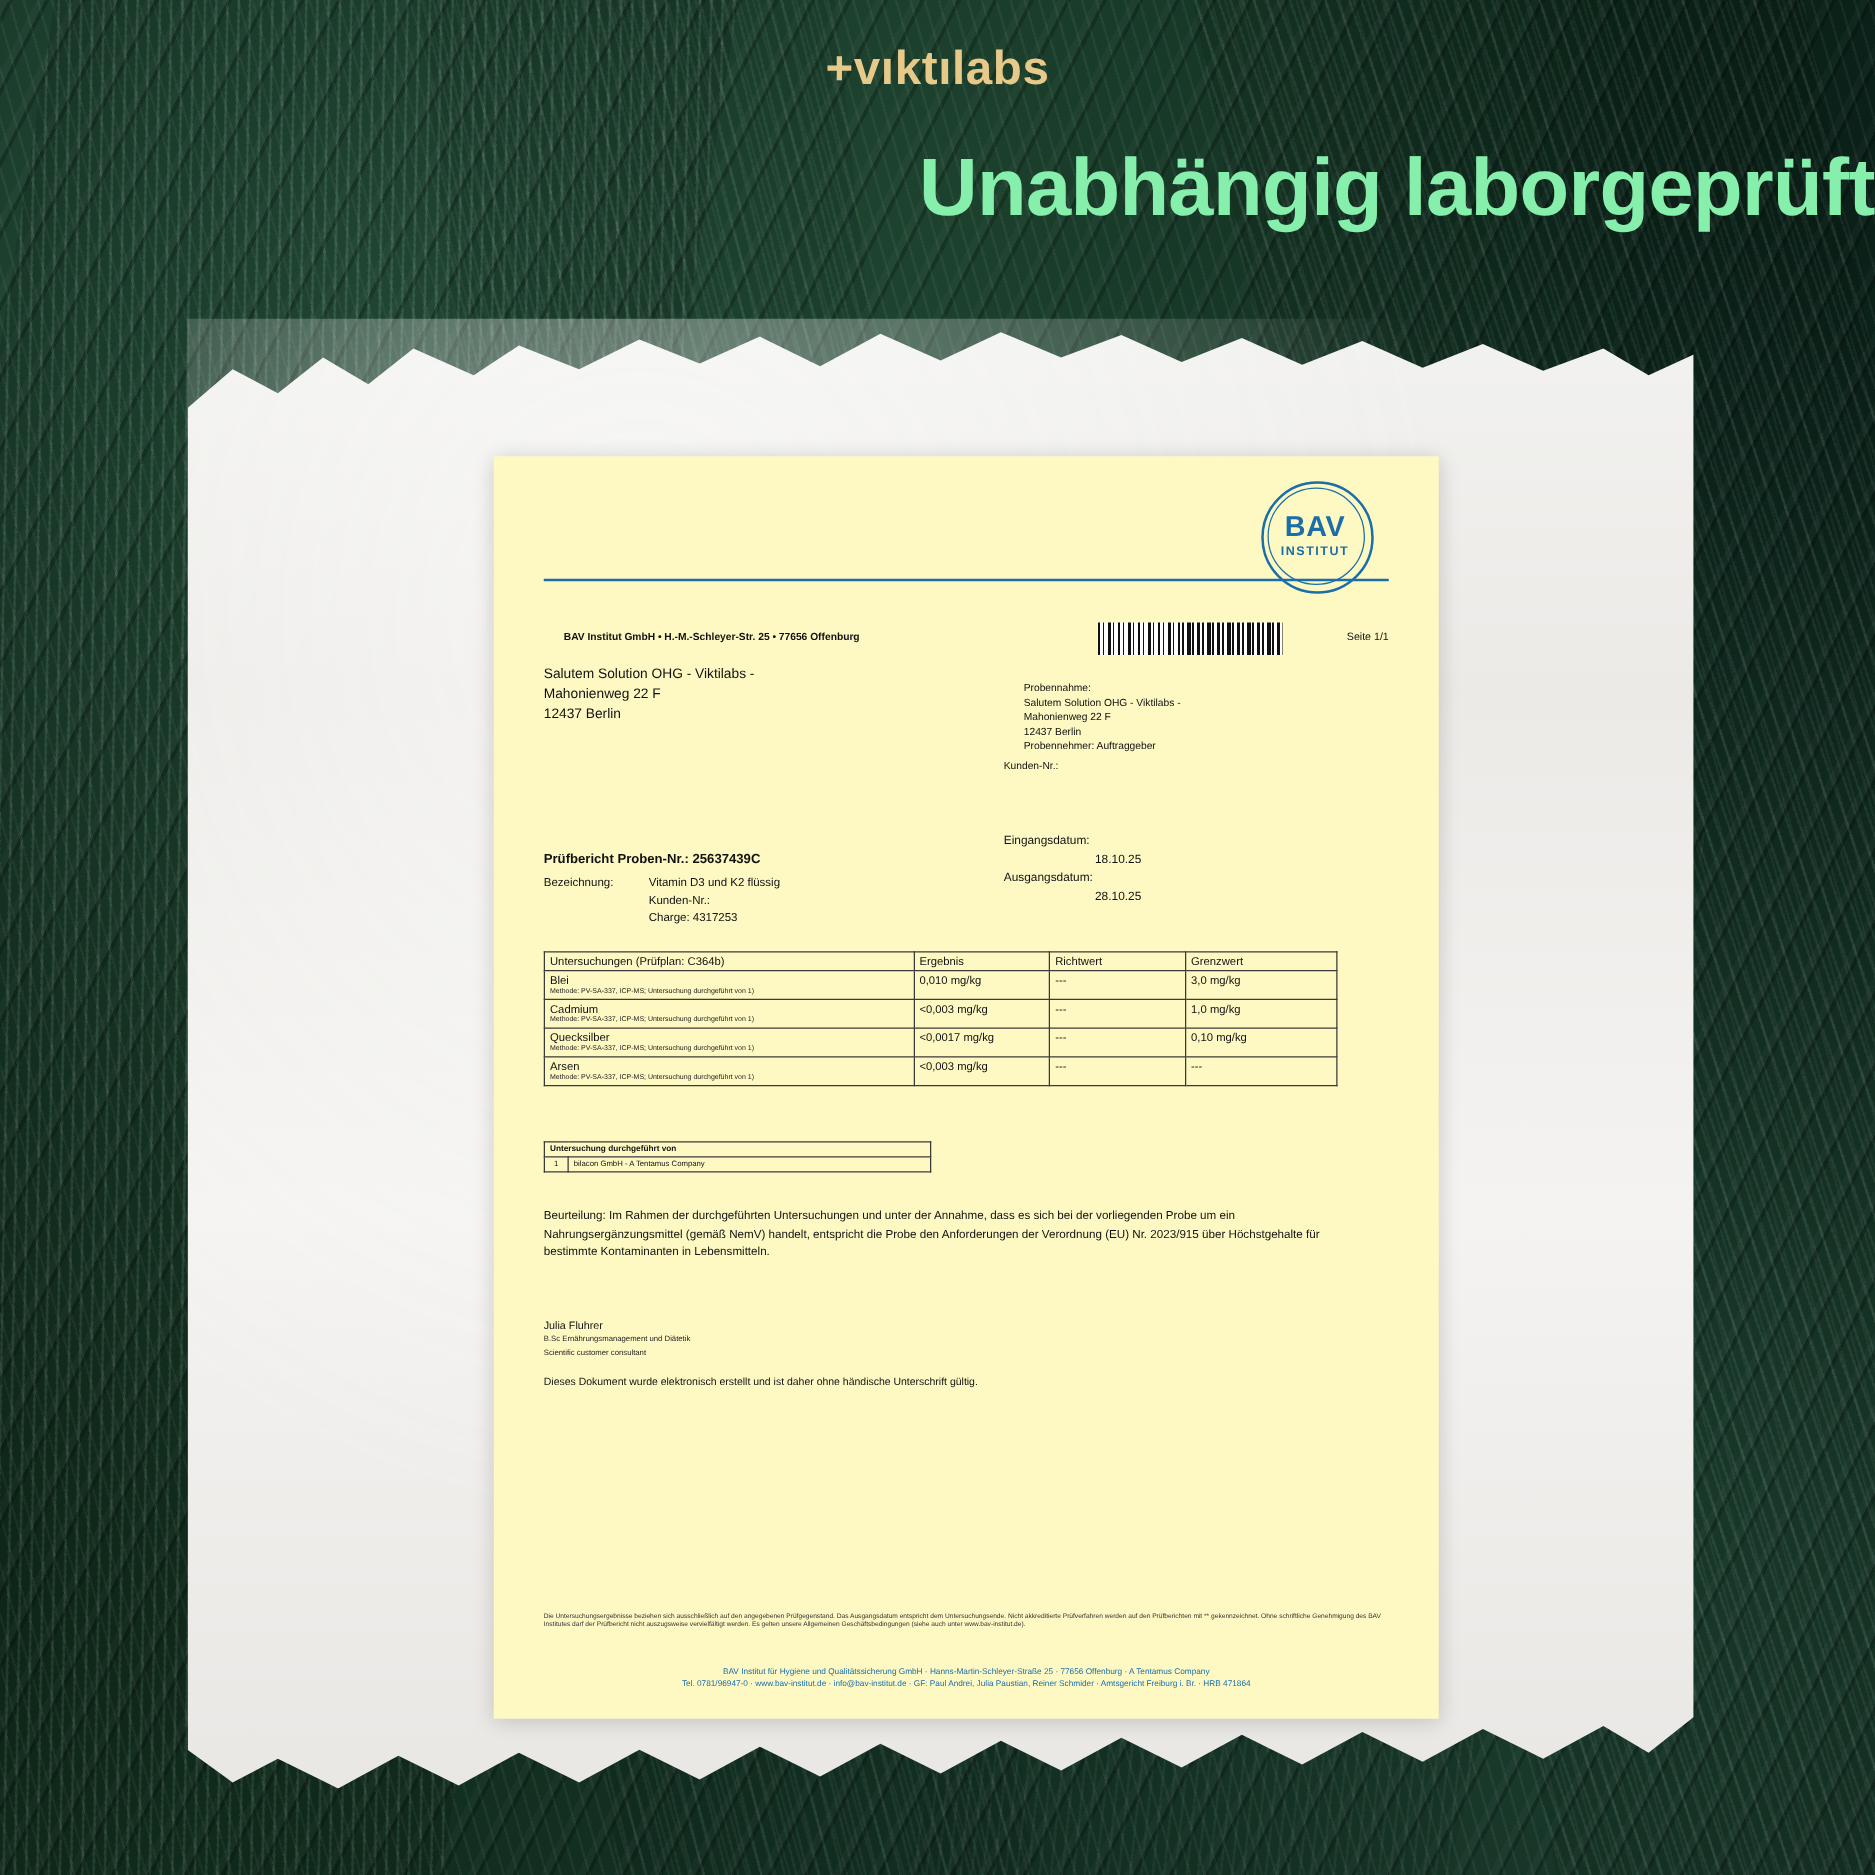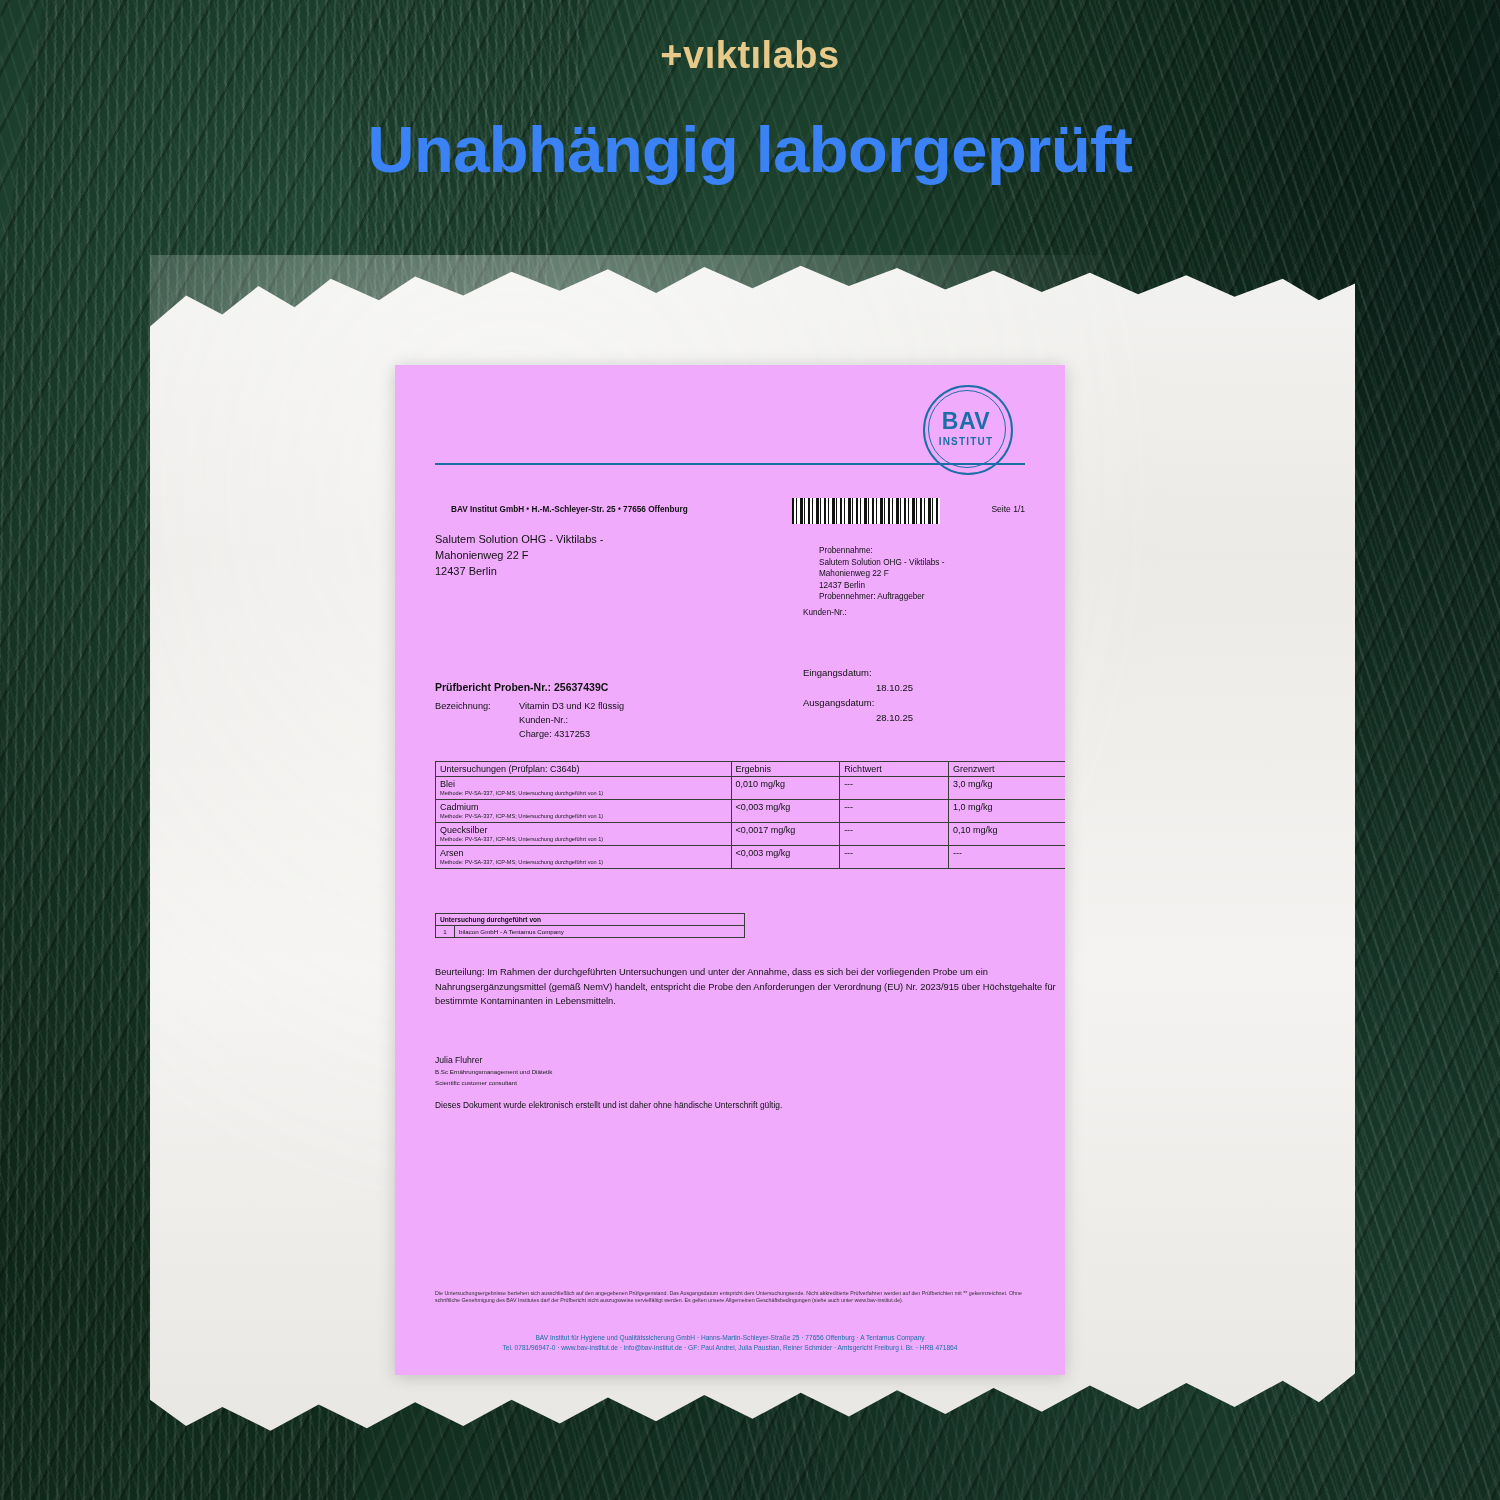--- a/index.html
+++ b/index.html
@@ -42,22 +42,22 @@
   .lb2{left:28%;top:-10%;width:22%;height:125%;transform:rotate(-6deg);opacity:.6;}
   .lb3{right:-6%;top:-8%;width:32%;height:120%;transform:rotate(-11deg);opacity:.75;}
   .lb4{left:55%;top:40%;width:28%;height:70%;transform:rotate(14deg);opacity:.5;}
 
   
   .brand{
     position:absolute;top:34px;left:0;right:0;text-align:center;
     color:#e7c98a;font-size:38px;letter-spacing:.5px;font-weight:700;
   }
   .headline{
-    position:absolute;top:112px;left:0;right:0;text-align:center;
-    color:#3b82f6;font-size:65px;font-weight:bold;letter-spacing:-.5px;
+    position:absolute;top:112px;left:0;right:0;text-align:right;
+    color:#86efac;font-size:65px;font-weight:bold;letter-spacing:-.5px;
   }
 
   
   .paper-wrap{
     position:absolute;left:150px;top:255px;width:1205px;height:1190px;
   }
   .paper{
     position:absolute;inset:0;
     background:linear-gradient(180deg,#f2f2f0 0%,#eceae7 25%,#f4f3f1 60%,#e9e7e4 100%);
     -webkit-clip-path:polygon(
@@ -85,22 +85,22 @@
     position:absolute;inset:0;pointer-events:none;
     background:
       linear-gradient(100deg, rgba(0,0,0,.05) 0 1px, rgba(0,0,0,0) 1px 38px),
       linear-gradient(255deg, rgba(0,0,0,.04) 0 1px, rgba(0,0,0,0) 1px 57px),
       radial-gradient(ellipse at 30% 20%, rgba(255,255,255,.6), rgba(255,255,255,0) 55%);
     opacity:.8;
   }
 
   
   .report{
-    position:absolute;left:245px;top:110px;width:670px;height:1010px;
-    background:#f0abfc;
+    position:absolute;left:245px;top:110px;width:756px;height:1010px;
+    background:#fef9c3;
     box-shadow:0 2px 16px rgba(0,0,0,.18);
     color:#111;
     font-size:9px;
     overflow:hidden;
   }
   .rp-inner{position:absolute;inset:0;padding:22px 40px;}
 
   
   .logo{
     position:absolute;right:48px;top:20px;width:100px;height:92px;

